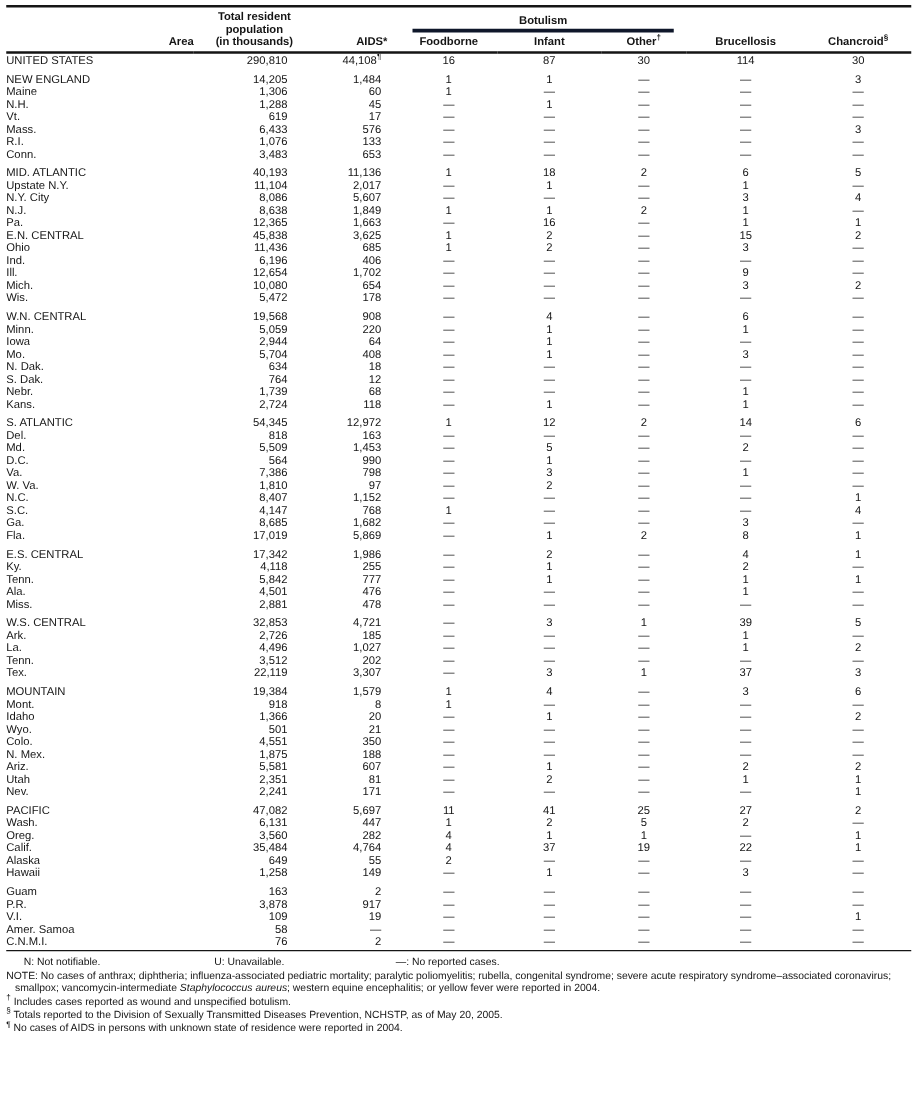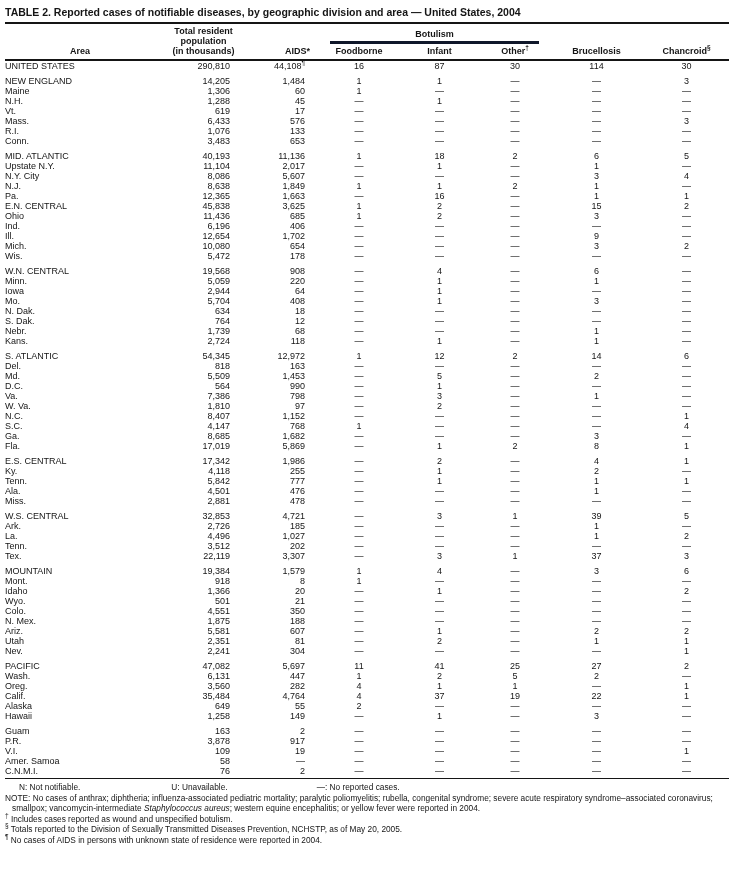--- a/index.html
+++ b/index.html
@@ -8,21 +8,21 @@
     font-family:"Liberation Sans", sans-serif;
     color:#151515;
   }
   .page { padding:4px 5px 0 5px; }
   .title { font-size:10.5px; font-weight:bold; letter-spacing:0; padding:2px 0 4px 0; }
   .title-rule { border-top:2px solid #151515; margin-bottom:2px; }
 
   table.main { border-collapse:collapse; table-layout:fixed; width:724px; }
   thead th { font-size:9px; font-weight:bold; vertical-align:bottom; padding:0 0 3px 0; }
   thead { border-bottom:2px solid #151515; }
-  .h-area { text-align:center; }
+  .h-area { text-align:right; }
   .h-pop  { text-align:center; white-space:pre-line; line-height:10px; }
   .h-aids { text-align:right; padding-right:10px; }
   .h-bot-group { text-align:center; padding-bottom:0; }
   .bot-label { line-height:11px; margin:0 10px; border-bottom:3px solid #0f172a; padding-bottom:1px; }
   .h-sub { text-align:center; }
   .h-ctr { text-align:center; }
   sup { font-size:6.5px; line-height:0; }
 
   tbody td { font-size:9px; line-height:10px; height:10px; padding:0; white-space:nowrap; overflow:hidden; }
   td.c-area { text-align:left; }
@@ -39,21 +39,20 @@
   .legend .lg2 { width:143px; }
   .fn { padding-left:7px; text-indent:-7px; }
   .fn b { font-weight:normal; }
   .fn i { font-style:italic; }
 </style>
 </head>
 <body>
 
 <div class="page">
 
-  <div class="title">TABLE 2. Reported cases of notifiable diseases, by geographic division and area — United States, 2004</div>
   <div class="title-rule"></div>
 
   <table class="main">
     <colgroup>
       <col style="width:150px">
         <col style="width:97px">
         <col style="width:68px">
       <col style="width:78px">
         <col style="width:83px">
         <col style="width:68px">
@@ -647,21 +646,21 @@
           <td class="c-aids">81</td>
           <td class="c-ctr">—</td>
           <td class="c-ctr">2</td>
           <td class="c-ctr">—</td>
           <td class="c-ctr">1</td>
           <td class="c-ctr">1</td>
         </tr>
         <tr>
           <td class="c-area">Nev.</td>
           <td class="c-pop">2,241</td>
-          <td class="c-aids">304</td>
+          <td class="c-aids">171</td>
           <td class="c-ctr">—</td>
           <td class="c-ctr">—</td>
           <td class="c-ctr">—</td>
           <td class="c-ctr">—</td>
           <td class="c-ctr">1</td>
         </tr>
         <tr class="spacer">
           <td colspan="8"></td>
         </tr>
         <tr>

